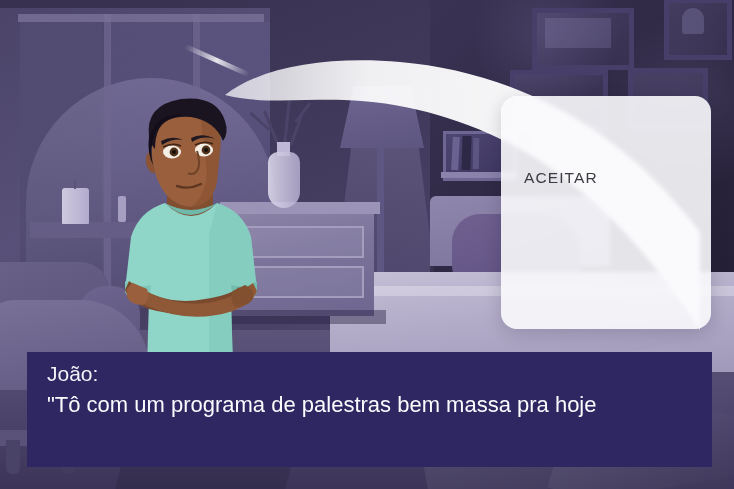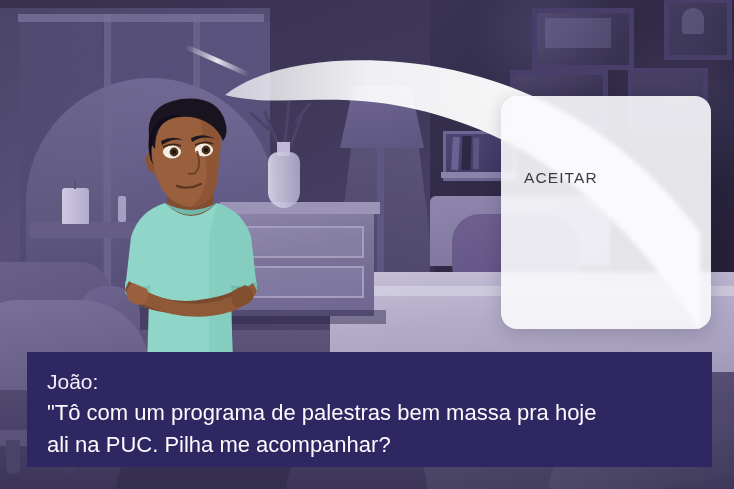--- a/index.html
+++ b/index.html
@@ -252,21 +252,21 @@
   
   #dialogue-box {
     position: absolute;
     left: 27px; top: 352px;
     width: 685px; height: 115px;
     background: #2e2762;
     padding: 9px 0 0 0;
     box-sizing: border-box;
   }
   #speaker-name {
-    margin: 8px 0 2px 20px;
+    margin: 0 0 2px 20px;
     font-family: "Liberation Sans Narrow", "Liberation Sans", sans-serif;
     font-size: 21px;
     font-stretch: condensed;
     color: #f2f1f7;
     line-height: 1.25;
   }
   #dialogue-lines {
     margin: 0 0 0 20px;
     font-family: "Liberation Sans Narrow", "Liberation Sans", sans-serif;
     font-size: 22px;
@@ -426,17 +426,16 @@
   <div id="choice-panel">
     <div id="choice-accept" class="choice-option">
       <span>ACEITAR</span>
     </div>
   </div>
 
   <div id="dialogue-box">
     <div id="speaker-name">João:</div>
     <div id="dialogue-lines">
       <span class="dialogue-line">"Tô com um programa de palestras bem massa pra hoje</span>
-      <span class="dialogue-line">ali na PUC. Pilha me acompanhar?</span>
     </div>
   </div>
 
 </div>
 
 </body></html>

